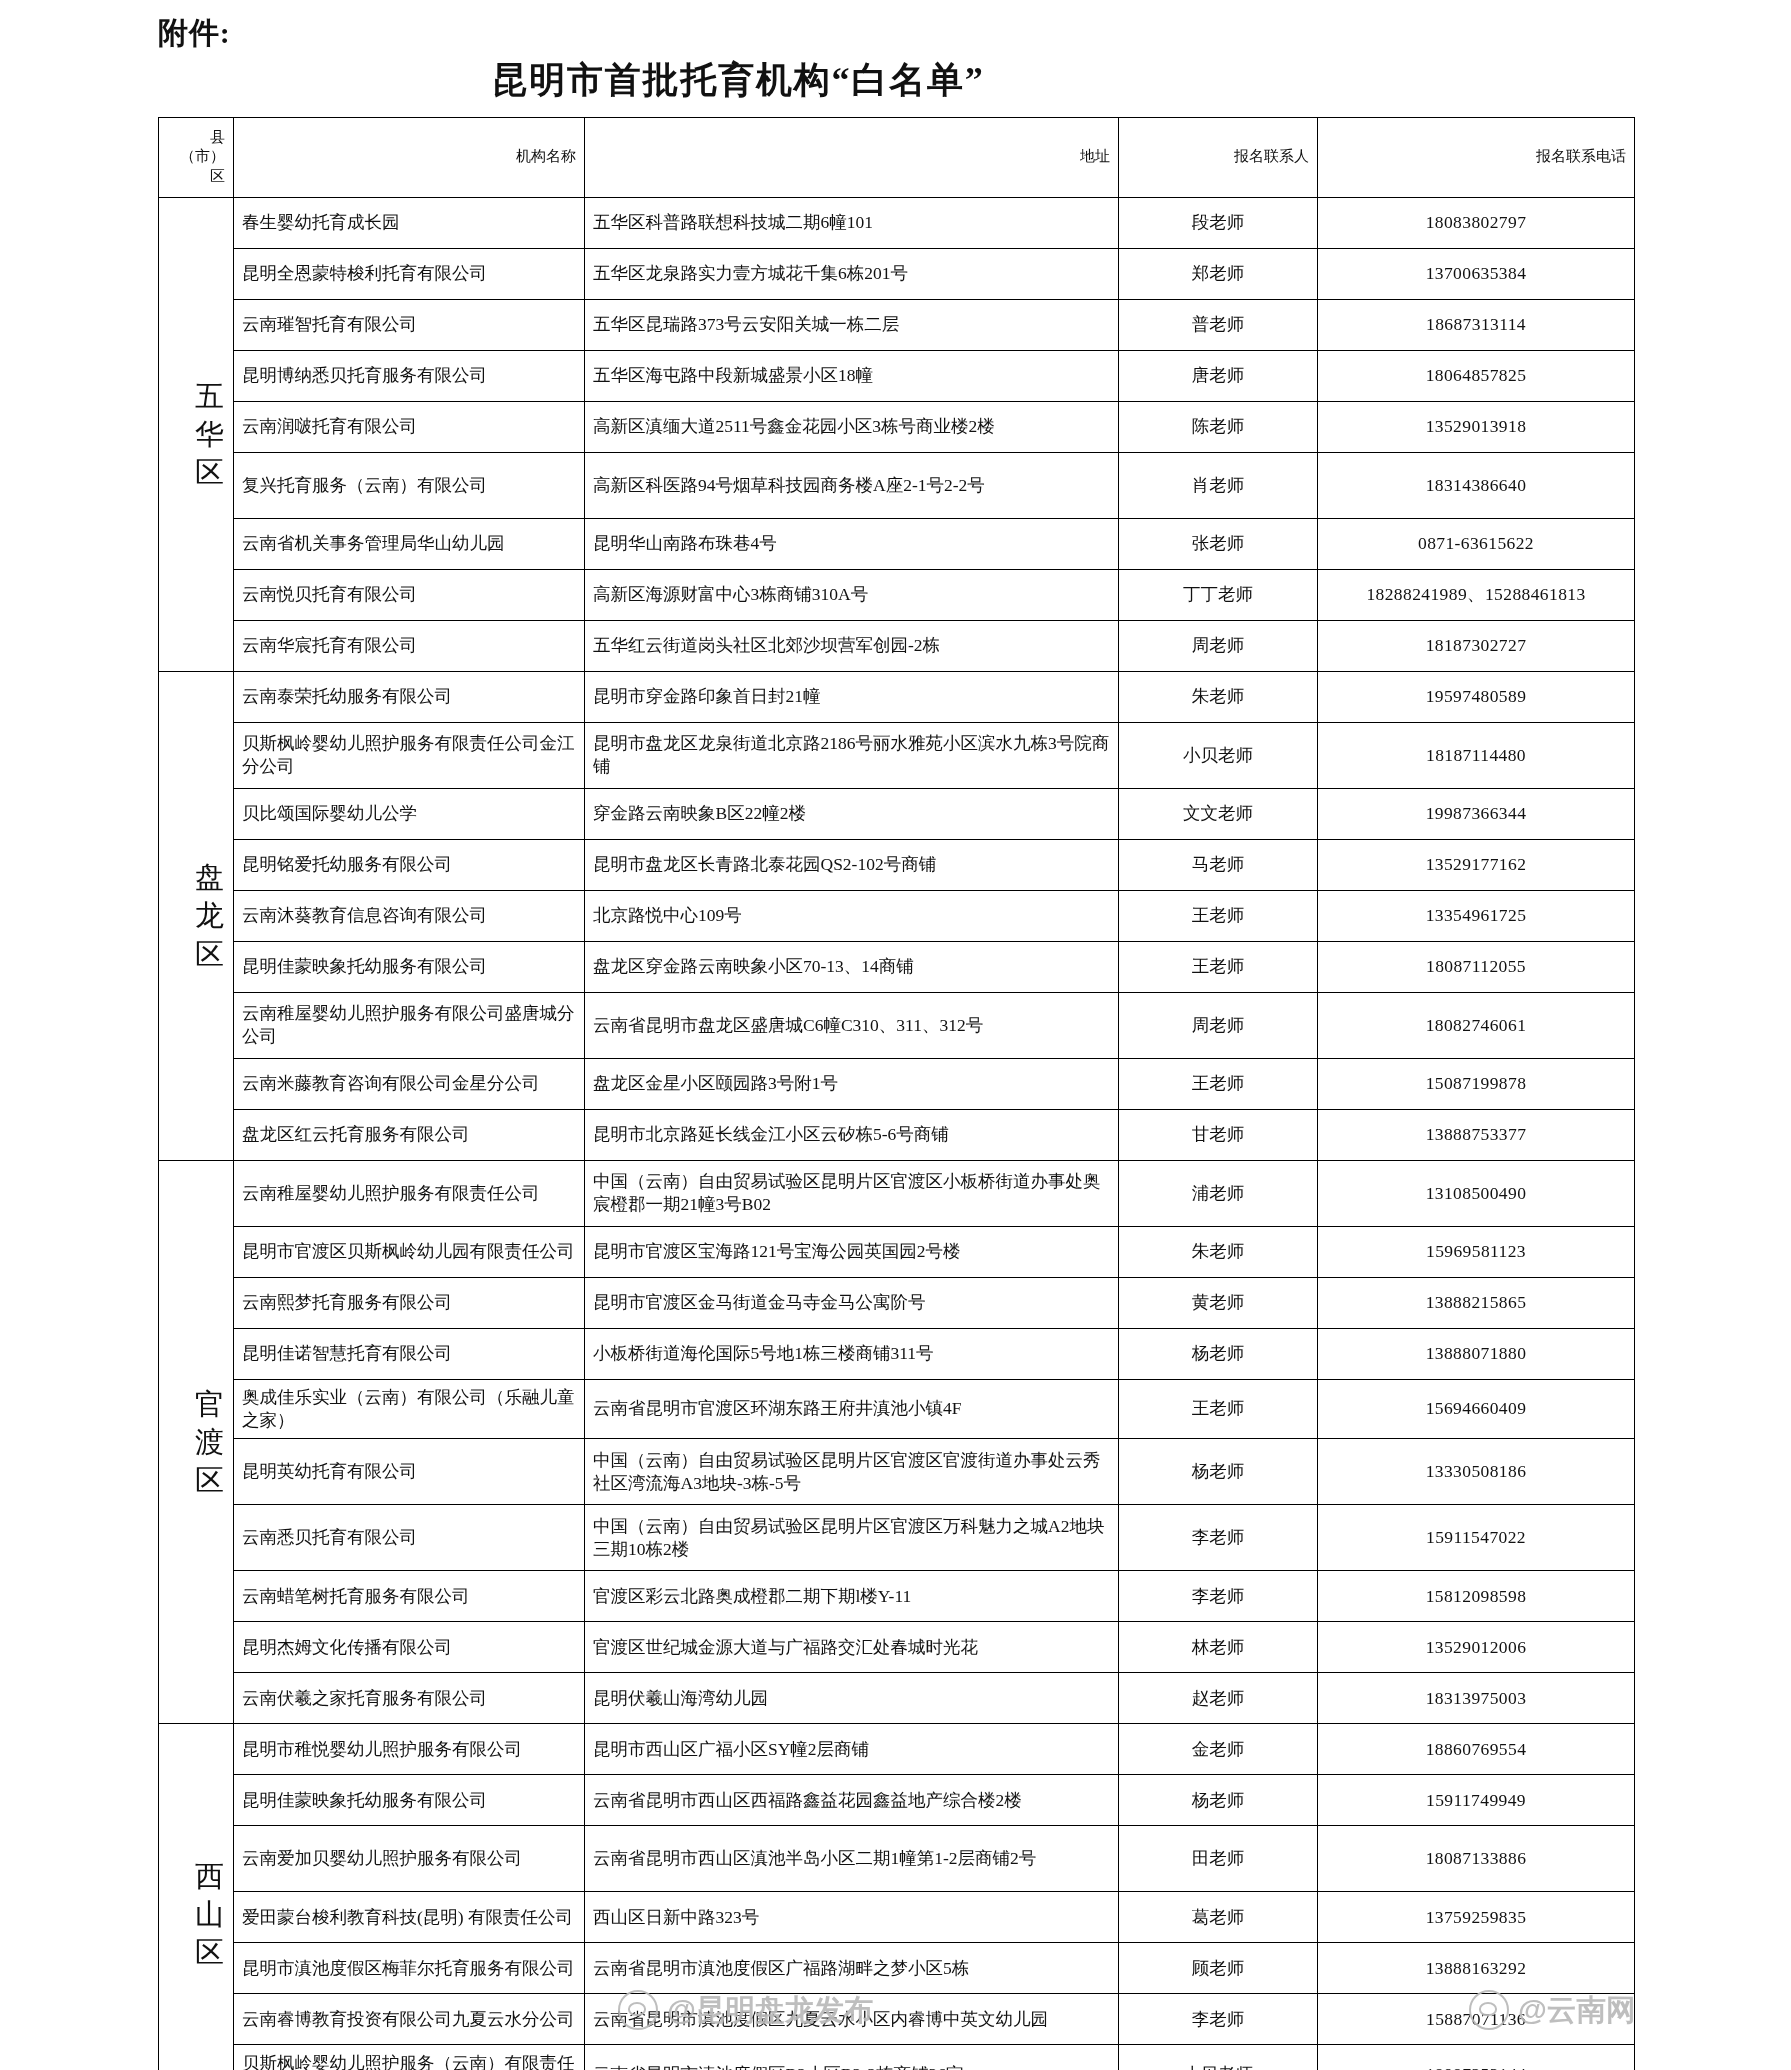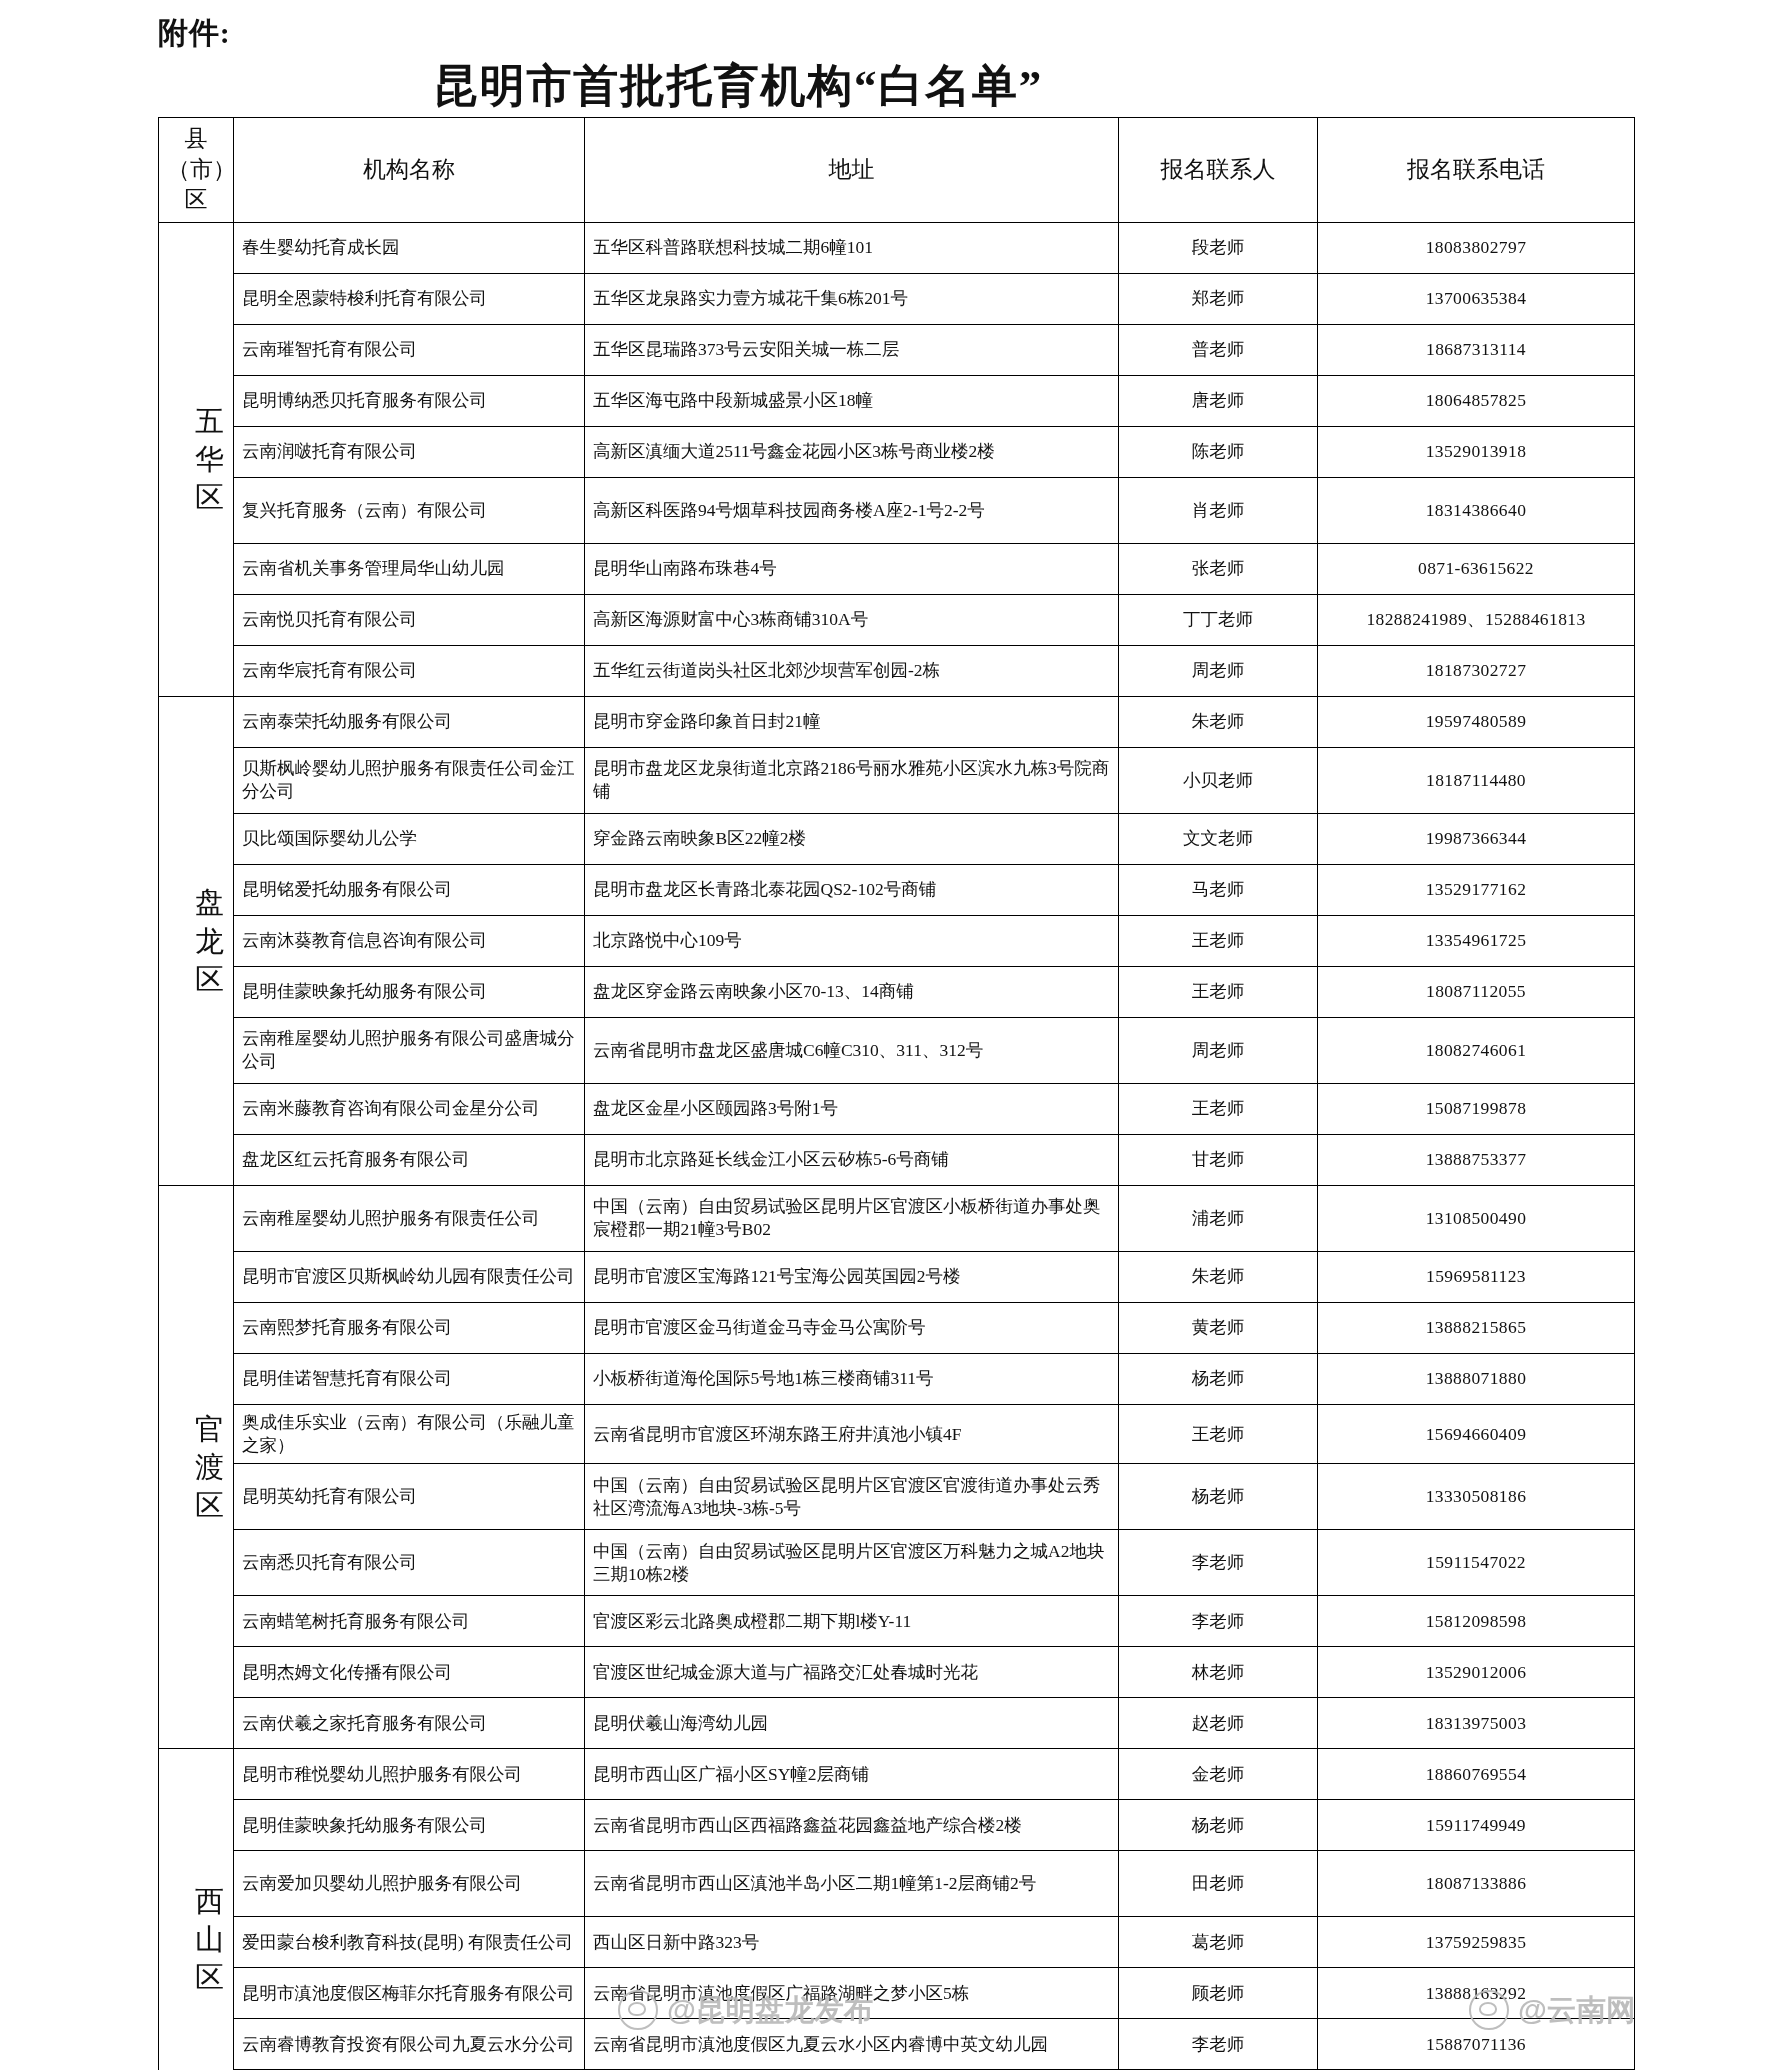--- a/index.html
+++ b/index.html
@@ -28,21 +28,21 @@
     font-weight:700;
     letter-spacing:0.9px;
     font-family:"Liberation Serif","DejaVu Serif",serif;
   }
   .doc-title{
     position:absolute;
     left:0;
     right:0;
     top:56px;
     text-align:center;
-    font-size:45px;
+    font-size:36px;
     font-weight:700;
     letter-spacing:1.8px;
     font-family:"Liberation Serif","DejaVu Serif",serif;
   }
   .table-wrap{
     position:absolute;
     left:158px;
     top:117px;
     width:1476px;
   }
@@ -55,22 +55,22 @@
   }
   table.whitelist th,
   table.whitelist td{
     border:1.4px solid #000000;
     padding:6.3px 8px;
     vertical-align:middle;
     word-break:break-all;
     font-weight:400;
   }
   thead th{
-    text-align:center;
-    font-size:23px;
+    text-align:right;
+    font-size:15px;
     font-weight:400;
     height:66px;
     padding:5.4px 3.6px;
   }
   .col-district{width:75px;}
   .col-name{width:351px;}
   .col-addr{width:534px;}
   .col-contact{width:199px;}
   .col-phone{width:317px;}
 

